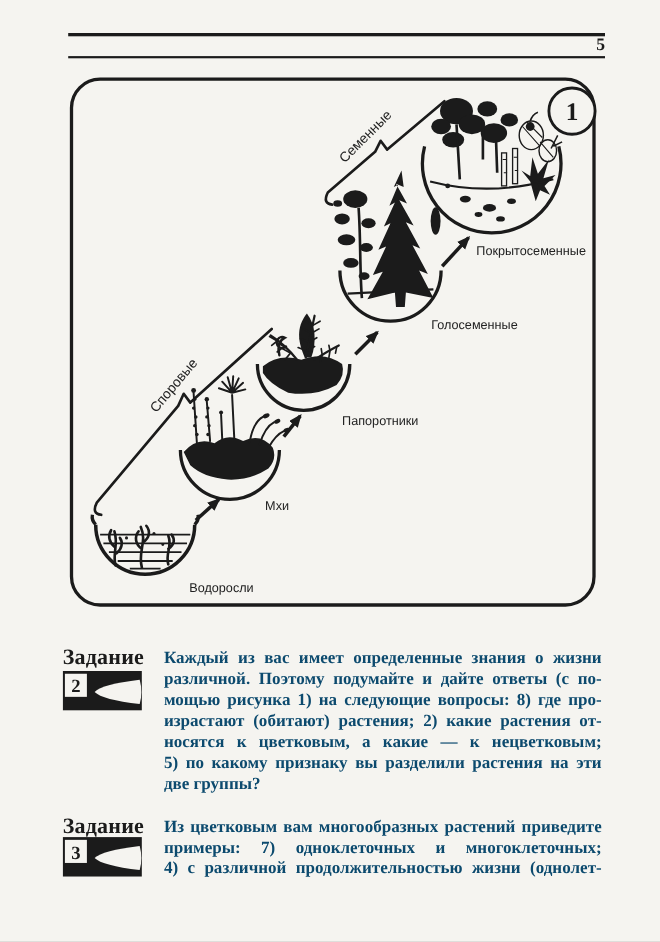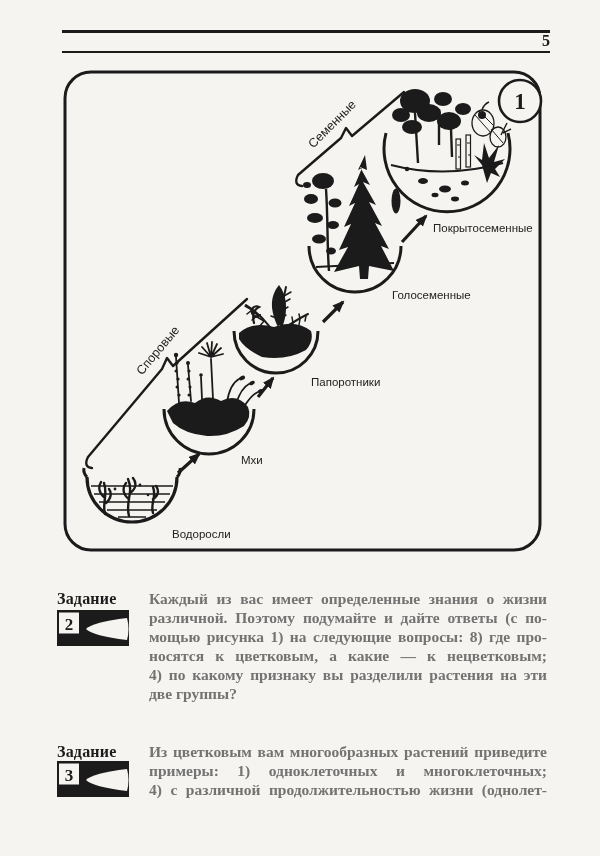--- a/index.html
+++ b/index.html
@@ -11,30 +11,30 @@
   .rule{position:absolute;background:#1b1b1b;}
   .rule1{left:62px;top:30px;width:488px;height:3px;}
   .rule2{left:62px;top:51px;width:488px;height:2.4px;}
   .page-num{
     position:absolute;top:33px;left:520px;width:30px;text-align:right;
     font-weight:700;font-size:16px;line-height:16px;
   }
   .figure{position:absolute;left:55px;top:65px;width:500px;height:500px;}
   .task-heading{
     position:absolute;left:57px;width:80px;
-    font-weight:700;font-size:16px;letter-spacing:.2px;line-height:17px;
+    font-weight:700;font-size:20px;letter-spacing:.2px;line-height:17px;
   }
   .heading2{top:590px;}
   .heading3{top:743px;}
   .badge{position:absolute;left:57px;width:72px;height:36px;}
   .badge2{top:610px;}
   .badge3{top:761px;}
   .task-text{
     position:absolute;left:149px;width:398px;
-    font-weight:700;font-size:15.5px;line-height:19px;color:#737373;
+    font-weight:700;font-size:15.5px;line-height:19px;color:#0c4a6e;
   }
   .text2{top:589px;}
   .text3{top:742px;}
   .tline{height:19px;overflow:hidden;}
   .j{text-align:justify;text-align-last:justify;}
   svg text{font-family:"Liberation Sans",sans-serif;}
   svg .sertext{font-family:"Liberation Serif",serif;}
 </style>
 </head>
 <body>
@@ -207,31 +207,32 @@
   <svg class="badge badge2" viewBox="0 0 72 36">
     <rect x="0" y="0" width="72" height="36" fill="#1b1b1b"></rect>
     <path d="M70 8 Q36 12 29 19 Q36 26 70 30 Q73 19 70 8 Z" fill="#f5f4f0"></path>
     <rect x="2" y="2.5" width="20" height="21" fill="#f5f4f0"></rect>
     <text class="sertext" x="12" y="19.5" text-anchor="middle" font-size="17" font-weight="bold" fill="#1b1b1b">2</text>
   </svg>
   <div class="task-text text2">
     <div class="tline j">Каждый из вас имеет определенные знания о жизни</div>
     <div class="tline j">различной. Поэтому подумайте и дайте ответы (с по-</div>
     <div class="tline j">мощью рисунка 1) на следующие вопросы: 8) где про-</div>
+    <div class="tline j">израстают (обитают) растения; 2) какие растения от-</div>
     <div class="tline j">носятся к цветковым, а какие — к нецветковым;</div>
-    <div class="tline j">4) по какому признаку вы разделили растения на эти</div>
+    <div class="tline j">5) по какому признаку вы разделили растения на эти</div>
     <div class="tline">две группы?</div>
   </div>
 
   <div class="task-heading heading3">Задание</div>
   <svg class="badge badge3" viewBox="0 0 72 36">
     <rect x="0" y="0" width="72" height="36" fill="#1b1b1b"></rect>
     <path d="M70 8 Q36 12 29 19 Q36 26 70 30 Q73 19 70 8 Z" fill="#f5f4f0"></path>
     <rect x="2" y="2.5" width="20" height="21" fill="#f5f4f0"></rect>
     <text class="sertext" x="12" y="19.5" text-anchor="middle" font-size="17" font-weight="bold" fill="#1b1b1b">3</text>
   </svg>
   <div class="task-text text3">
     <div class="tline j">Из цветковым вам многообразных растений приведите</div>
-    <div class="tline j">примеры: 1) одноклеточных и многоклеточных;</div>
+    <div class="tline j">примеры: 7) одноклеточных и многоклеточных;</div>
     <div class="tline j">4) с различной продолжительностью жизни (однолет-</div>
   </div>
 
 </div>
 
 </body></html>

